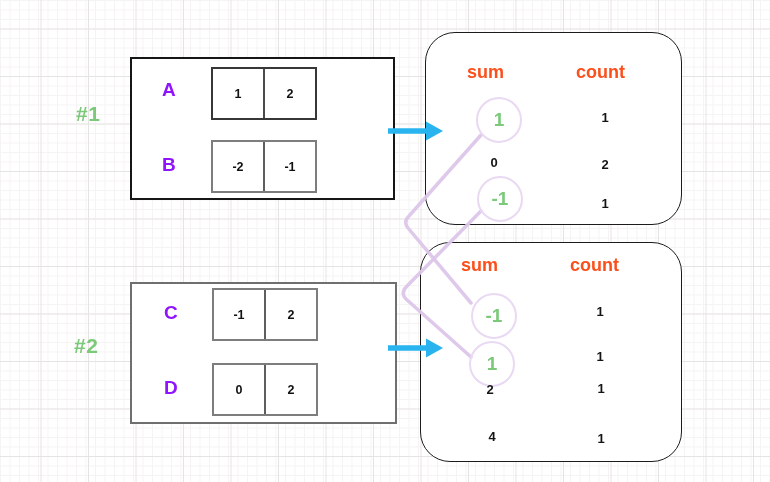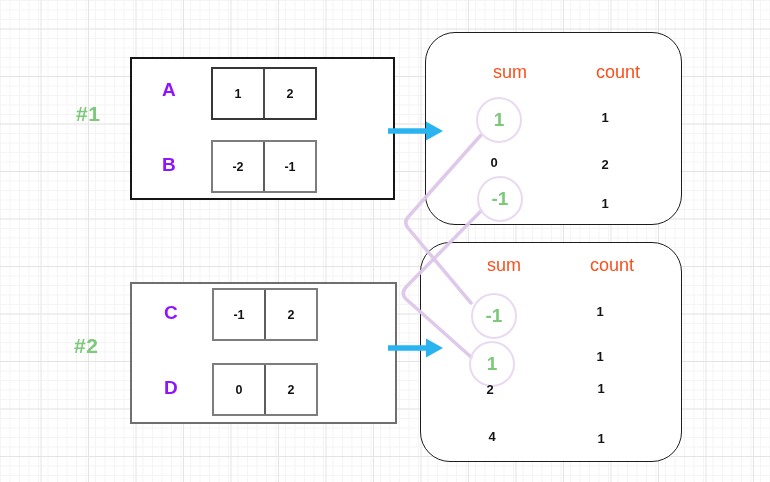--- a/index.html
+++ b/index.html
@@ -23,21 +23,21 @@
   .box.gray{border:2px solid #6f6f6f;}
   .arr-label{position:absolute;z-index:3;color:var(--purple,#9013fe);font-size:19px;font-weight:700;}
   .cells{position:absolute;z-index:3;display:flex;background:#fff;}
   .cells .cell{width:50px;height:49px;display:flex;align-items:center;justify-content:center;
     font-size:12.5px;font-weight:600;color:#111;}
   .cells.dark{border:2px solid #373737;}
   .cells.dark .cell + .cell{border-left:2px solid #4a4a4a;}
   .cells.gray{border:2px solid #7d7d7d;}
   .cells.gray .cell + .cell{border-left:2px solid #5e5e5e;}
   .map-box{position:absolute;z-index:1;background:#fff;border:1.8px solid #1c1c1c;border-radius:30px;}
-  .hdr{position:absolute;z-index:3;color:var(--orange,#fb4f1c);font-size:18px;font-weight:400;text-align:right;}
+  .hdr{position:absolute;z-index:3;color:var(--orange,#fb4f1c);font-size:18px;font-weight:700;text-align:left;}
   .num{position:absolute;z-index:3;width:30px;text-align:center;font-size:13px;font-weight:600;color:#141414;}
   .circle{position:absolute;z-index:3;width:42px;height:42px;border-radius:50%;
     border:2px solid #e9d9f2;display:flex;align-items:center;justify-content:center;
     color:var(--green,#7cc97a);font-size:19px;font-weight:600;}
   .overlay{position:absolute;z-index:2;left:0;top:0;pointer-events:none;}
   .connector{fill:none;stroke:var(--lavender,#dcc6ea);stroke-width:3.5;stroke-linecap:round;opacity:.95;}
   .arrow-line{stroke:var(--cyan,#29b4f0);stroke-width:5.5;}
   .arrow-head{fill:var(--cyan,#29b4f0);}
 </style>
 </head>

